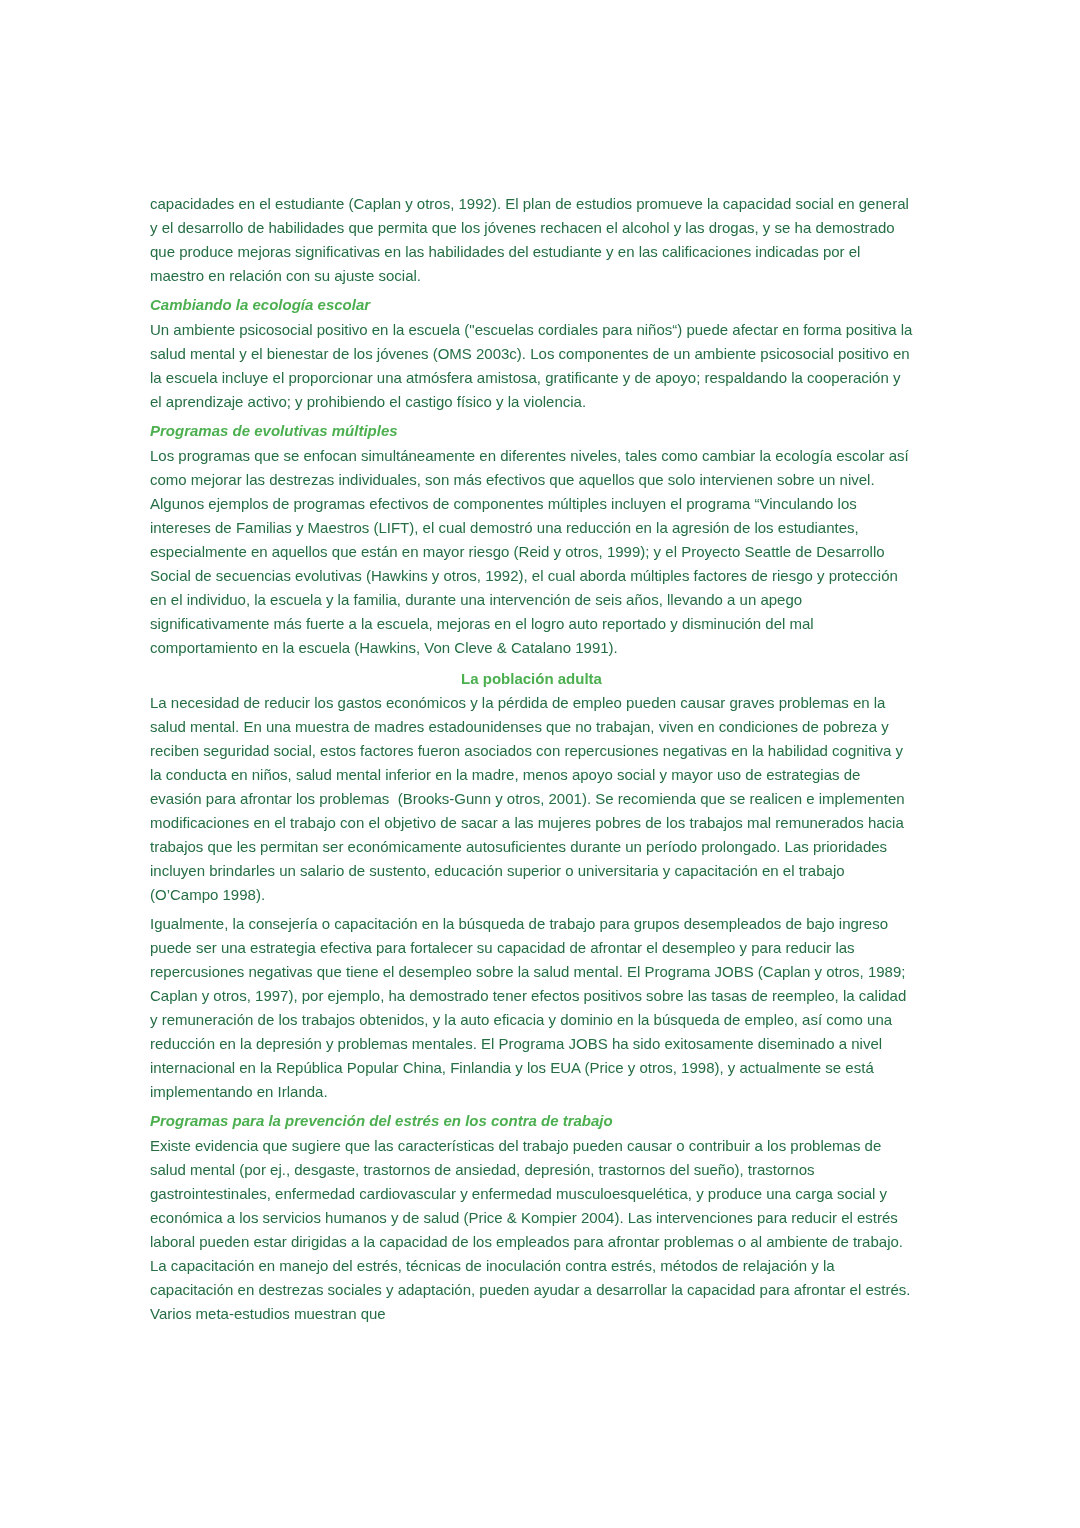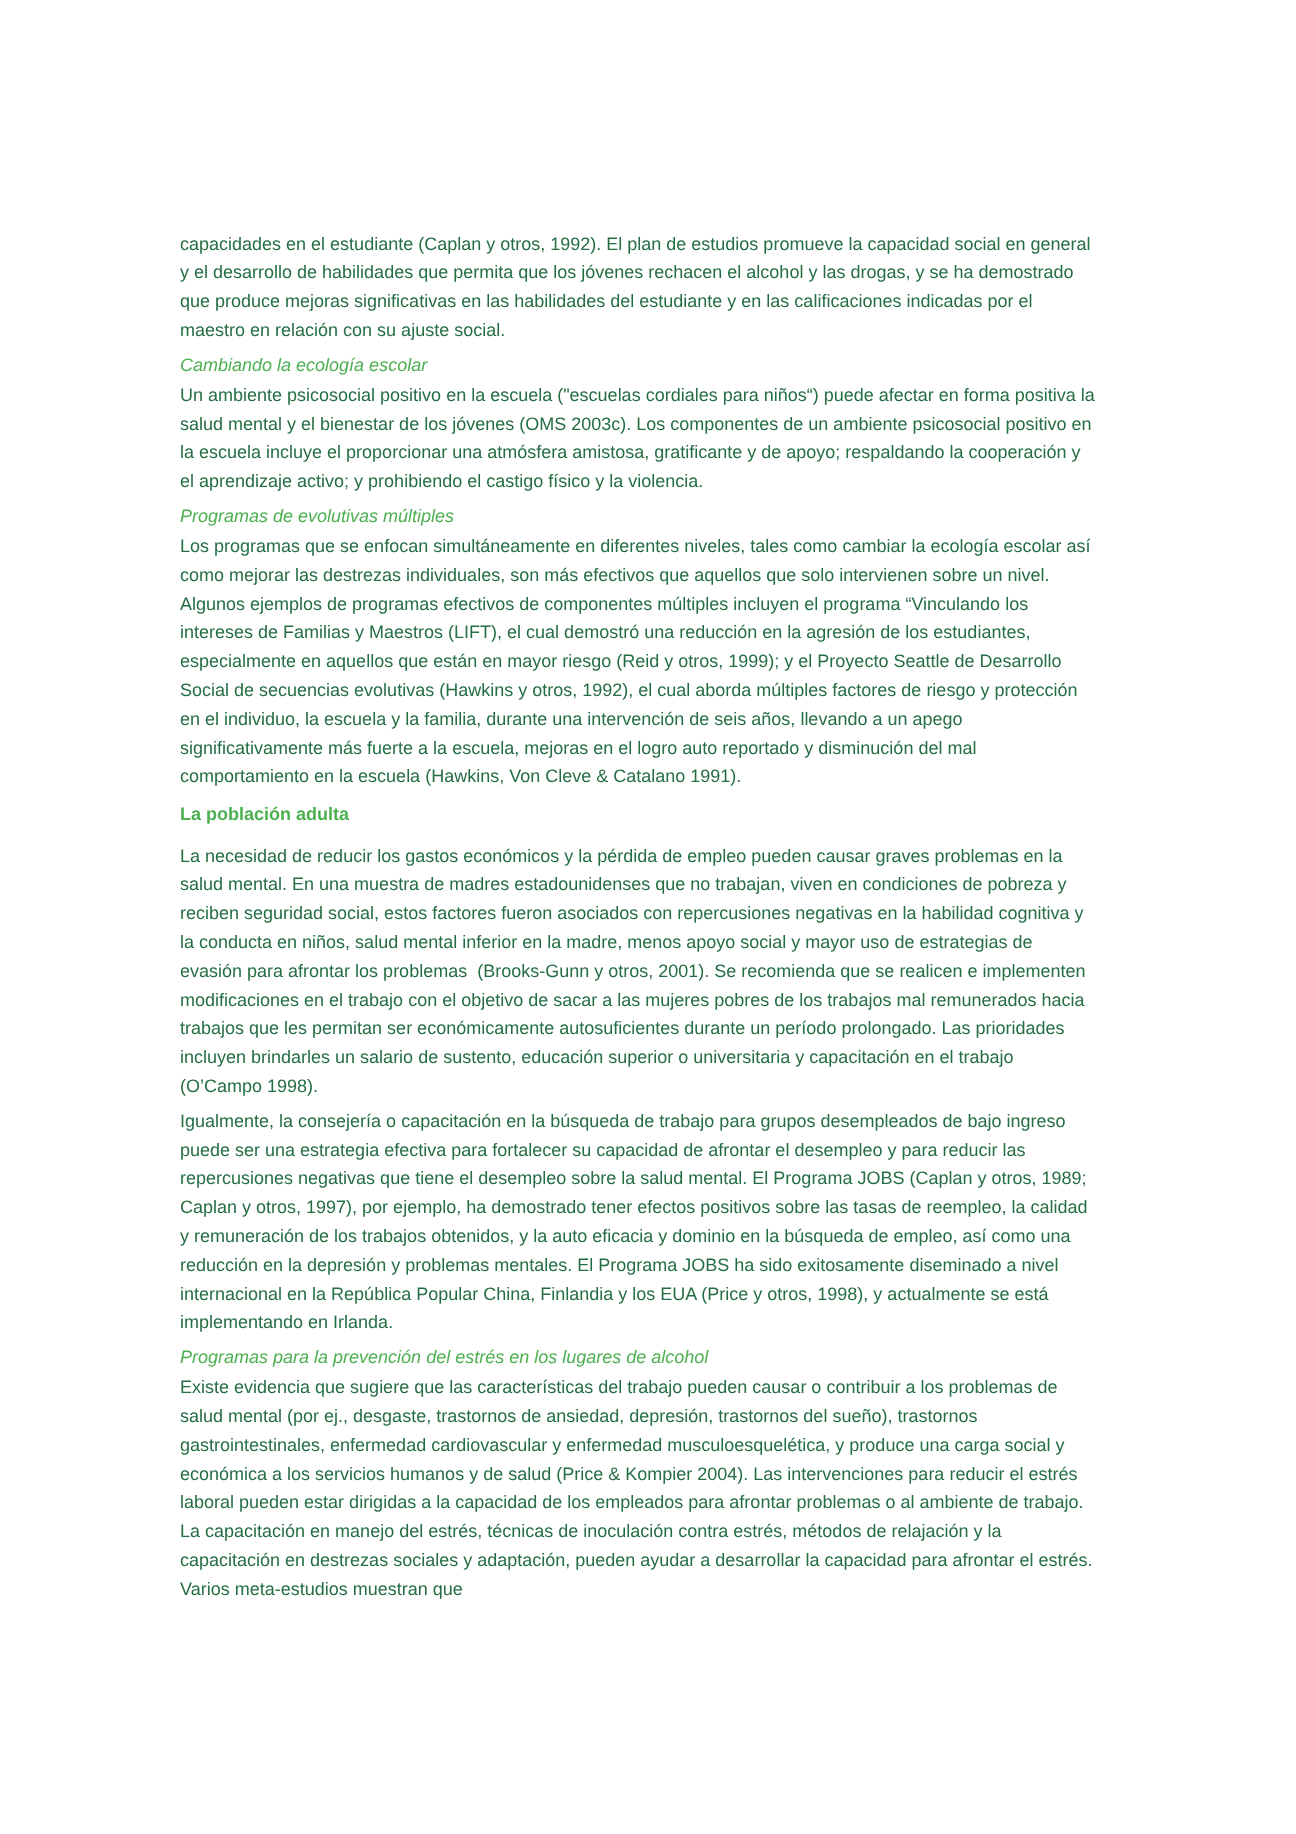--- a/index.html
+++ b/index.html
@@ -33,38 +33,39 @@
     text-align: left;
   }
   .doc p.paragraph {
     margin: 0 0 5px 0;
     white-space: pre-wrap;
   }
   .doc .heading1 {
     color: #4caf50;
     font-weight: 700;
     font-style: normal;
-    margin: 7px 0 11px 0;
+    margin: 7px 0 0 0;
+    text-align: center;
   }
   .doc .heading2 {
     color: #4caf50;
-    font-weight: 400;
+    font-weight: 700;
     font-style: italic;
     margin: 0 0 1px 0;
   }
 </style>
 </head>
 <body style="background: rgb(255, 255, 255);">
 
 <div class="page">
   <div class="doc" style="color: rgb(37, 110, 68);">
       <p class="paragraph">capacidades en el estudiante (Caplan y otros, 1992). El plan de estudios promueve la capacidad social en general y el desarrollo de habilidades que permita que los jóvenes rechacen el alcohol y las drogas, y se ha demostrado que produce mejoras significativas en las habilidades del estudiante y en las calificaciones indicadas por el maestro en relación con su ajuste social.</p>
       <div class="heading2" style="color: rgb(76, 175, 80);">Cambiando la ecología escolar</div>
       <p class="paragraph">Un ambiente psicosocial positivo en la escuela ("escuelas cordiales para niños“) puede afectar en forma positiva la salud mental y el bienestar de los jóvenes (OMS 2003c). Los componentes de un ambiente psicosocial positivo en la escuela incluye el proporcionar una atmósfera amistosa, gratificante y de apoyo; respaldando la cooperación y el aprendizaje activo; y prohibiendo el castigo físico y la violencia.</p>
       <div class="heading2" style="color: rgb(76, 175, 80);">Programas de evolutivas múltiples</div>
       <p class="paragraph">Los programas que se enfocan simultáneamente en diferentes niveles, tales como cambiar la ecología escolar así como mejorar las destrezas individuales, son más efectivos que aquellos que solo intervienen sobre un nivel.  Algunos ejemplos de programas efectivos de componentes múltiples incluyen el programa “Vinculando los intereses de Familias y Maestros (LIFT), el cual demostró una reducción en la agresión de los estudiantes, especialmente en aquellos que están en mayor riesgo (Reid y otros, 1999); y el Proyecto Seattle de Desarrollo Social de secuencias evolutivas (Hawkins y otros, 1992), el cual aborda múltiples factores de riesgo y protección en el individuo, la escuela y la familia, durante una intervención de seis años, llevando a un apego significativamente más fuerte a la escuela, mejoras en el logro auto reportado y disminución del mal comportamiento en la escuela (Hawkins, Von Cleve &amp; Catalano 1991).</p>
       <div class="heading1" style="color: rgb(76, 175, 80);">La población adulta</div>
       <p class="paragraph">La necesidad de reducir los gastos económicos y la pérdida de empleo pueden causar graves problemas en la salud mental. En una muestra de madres estadounidenses que no trabajan, viven en condiciones de pobreza y reciben seguridad social, estos factores fueron asociados con repercusiones negativas en la habilidad cognitiva y la conducta en niños, salud mental inferior en la madre, menos apoyo social y mayor uso de estrategias de evasión para afrontar los problemas  (Brooks-Gunn y otros, 2001). Se recomienda que se realicen e implementen modificaciones en el trabajo con el objetivo de sacar a las mujeres pobres de los trabajos mal remunerados hacia trabajos que les permitan ser económicamente autosuficientes durante un período prolongado. Las prioridades incluyen brindarles un salario de sustento, educación superior o universitaria y capacitación en el trabajo (O’Campo 1998).</p>
       <p class="paragraph">Igualmente, la consejería o capacitación en la búsqueda de trabajo para grupos desempleados de bajo ingreso puede ser una estrategia efectiva para fortalecer su capacidad de afrontar el desempleo y para reducir las repercusiones negativas que tiene el desempleo sobre la salud mental. El Programa JOBS (Caplan y otros, 1989; Caplan y otros, 1997), por ejemplo, ha demostrado tener efectos positivos sobre las tasas de reempleo, la calidad y remuneración de los trabajos obtenidos, y la auto eficacia y dominio en la búsqueda de empleo, así como una reducción en la depresión y problemas mentales. El Programa JOBS ha sido exitosamente diseminado a nivel internacional en la República Popular China, Finlandia y los EUA (Price y otros, 1998), y actualmente se está implementando en Irlanda.</p>
-      <div class="heading2" style="color: rgb(76, 175, 80);">Programas para la prevención del estrés en los lugares de alcohol</div>
+      <div class="heading2" style="color: rgb(76, 175, 80);">Programas para la prevención del estrés en los contra de trabajo</div>
       <p class="paragraph">Existe evidencia que sugiere que las características del trabajo pueden causar o contribuir a los problemas de salud mental (por ej., desgaste, trastornos de ansiedad, depresión, trastornos del sueño), trastornos gastrointestinales, enfermedad cardiovascular y enfermedad musculoesquelética, y produce una carga social y económica a los servicios humanos y de salud (Price &amp; Kompier 2004). Las intervenciones para reducir el estrés laboral pueden estar dirigidas a la capacidad de los empleados para afrontar problemas o al ambiente de trabajo. La capacitación en manejo del estrés, técnicas de inoculación contra estrés, métodos de relajación y la capacitación en destrezas sociales y adaptación, pueden ayudar a desarrollar la capacidad para afrontar el estrés.  Varios meta-estudios muestran que</p>
     </div>
 </div>
 
 </body></html>

